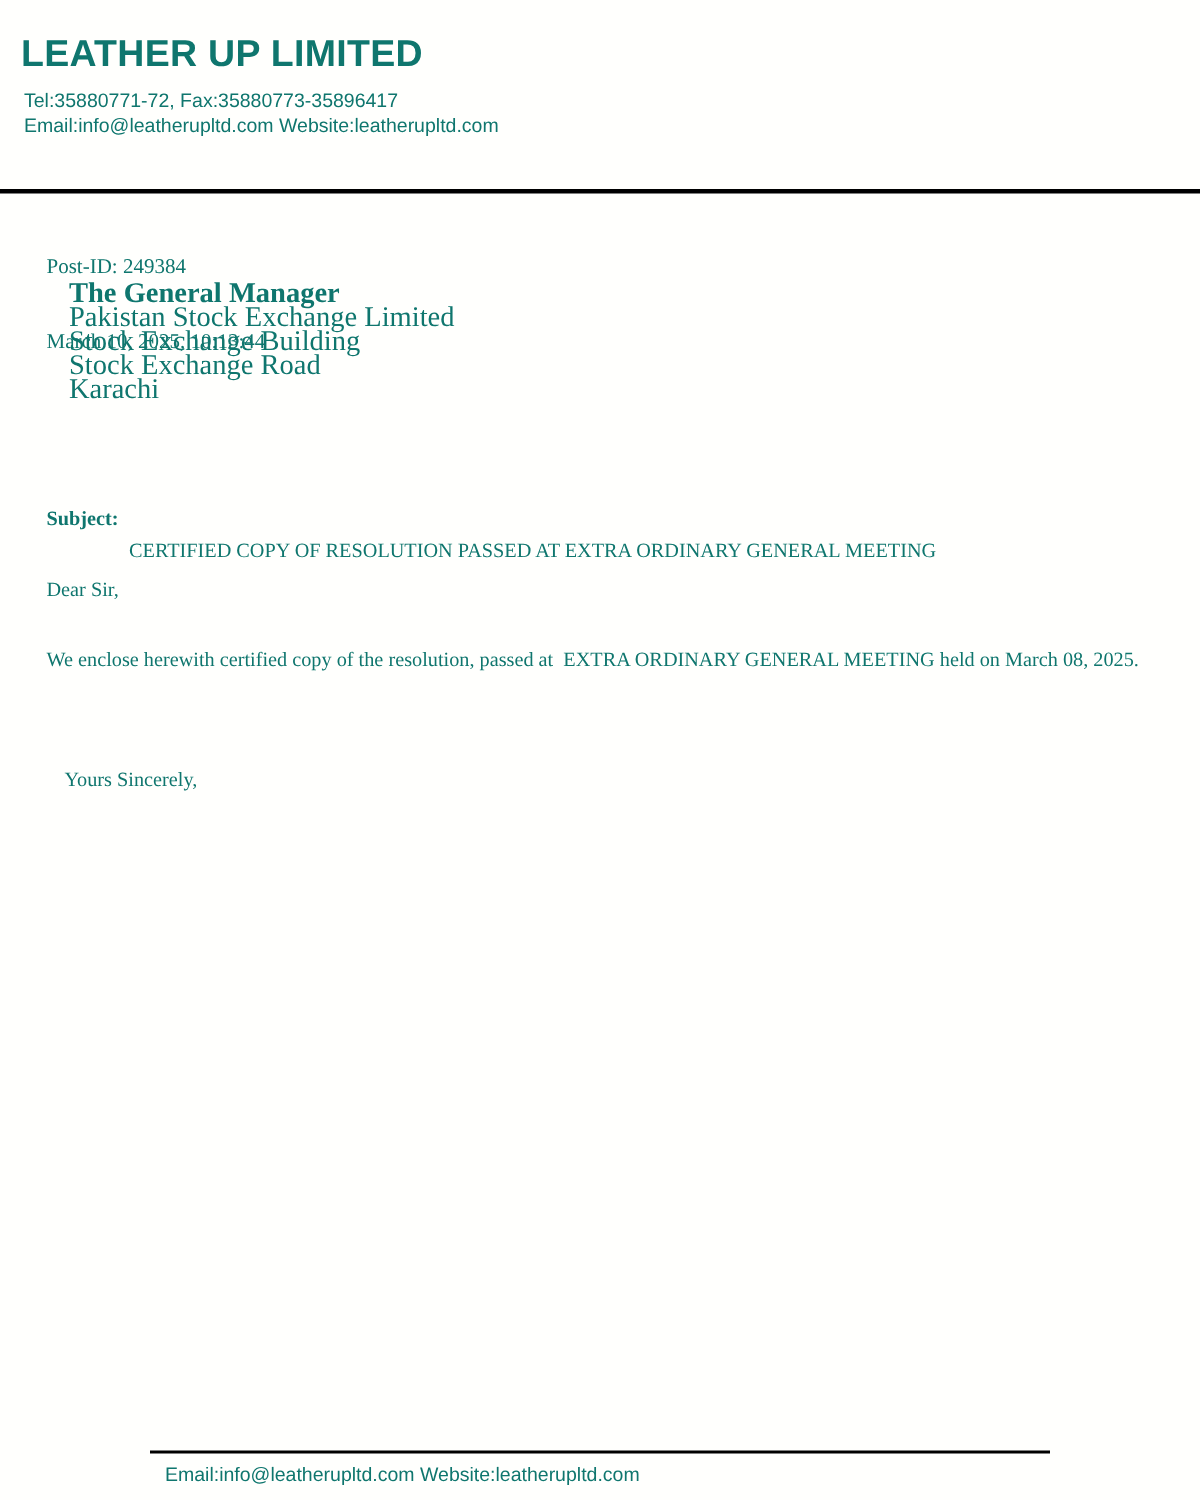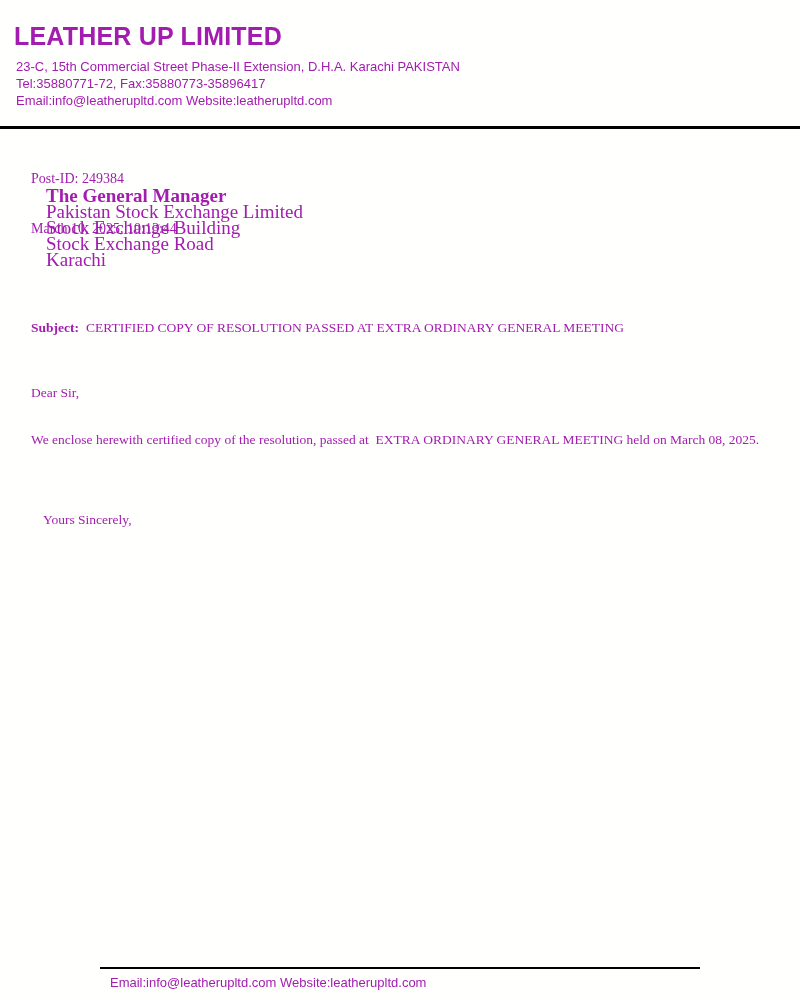--- a/index.html
+++ b/index.html
@@ -3,21 +3,21 @@
 <meta charset="utf-8">
 <style>
   * { margin: 0; padding: 0; box-sizing: border-box; }
   html, body { background: #ffffff; }
   .page {
     position: relative;
     width: 800px;
     height: 1000px;
     background: #fffffd;
     font-family: "Liberation Serif", serif;
-    color: #a21caf;
+    color: #0f766e;
     overflow: hidden;
   }
 
   
   .letterhead {
     position: absolute;
     left: 14px;
     top: 22px;
     font-family: "Liberation Sans", sans-serif;
   }
@@ -65,24 +65,26 @@
     left: 31px;
     top: 320px;
     font-size: 13.5px;
     line-height: 15.5px;
     display: flex;
   }
   .subject-label {
     font-weight: bold;
     white-space: pre;
     margin-right: 7px;
+    margin-top: 18px;
   }
   .subject-text {
     width: 545px;
     white-space: pre-wrap;
+    margin-top: 39px;
   }
 
   .salutation {
     position: absolute;
     left: 31px;
     top: 385px;
     font-size: 13.5px;
   }
   .paragraph {
     position: absolute;
@@ -118,21 +120,20 @@
     font-size: 13px;
   }
 </style>
 </head>
 <body>
 
 <div class="page">
 
   <header class="letterhead">
     <div class="company-name">LEATHER UP LIMITED</div>
-    <div class="addr-line">23-C, 15th Commercial Street Phase-II Extension, D.H.A. Karachi PAKISTAN</div>
     <div class="addr-line">Tel:35880771-72,  Fax:35880773-35896417</div>
     <div class="addr-line">Email:info@leatherupltd.com Website:leatherupltd.com</div>
   </header>
 
   <div class="top-rule"></div>
 
   <div class="meta-block">
     <div>Post-ID: 249384</div>
     <div>March 10, 2025, 10:13:44</div>
   </div>

